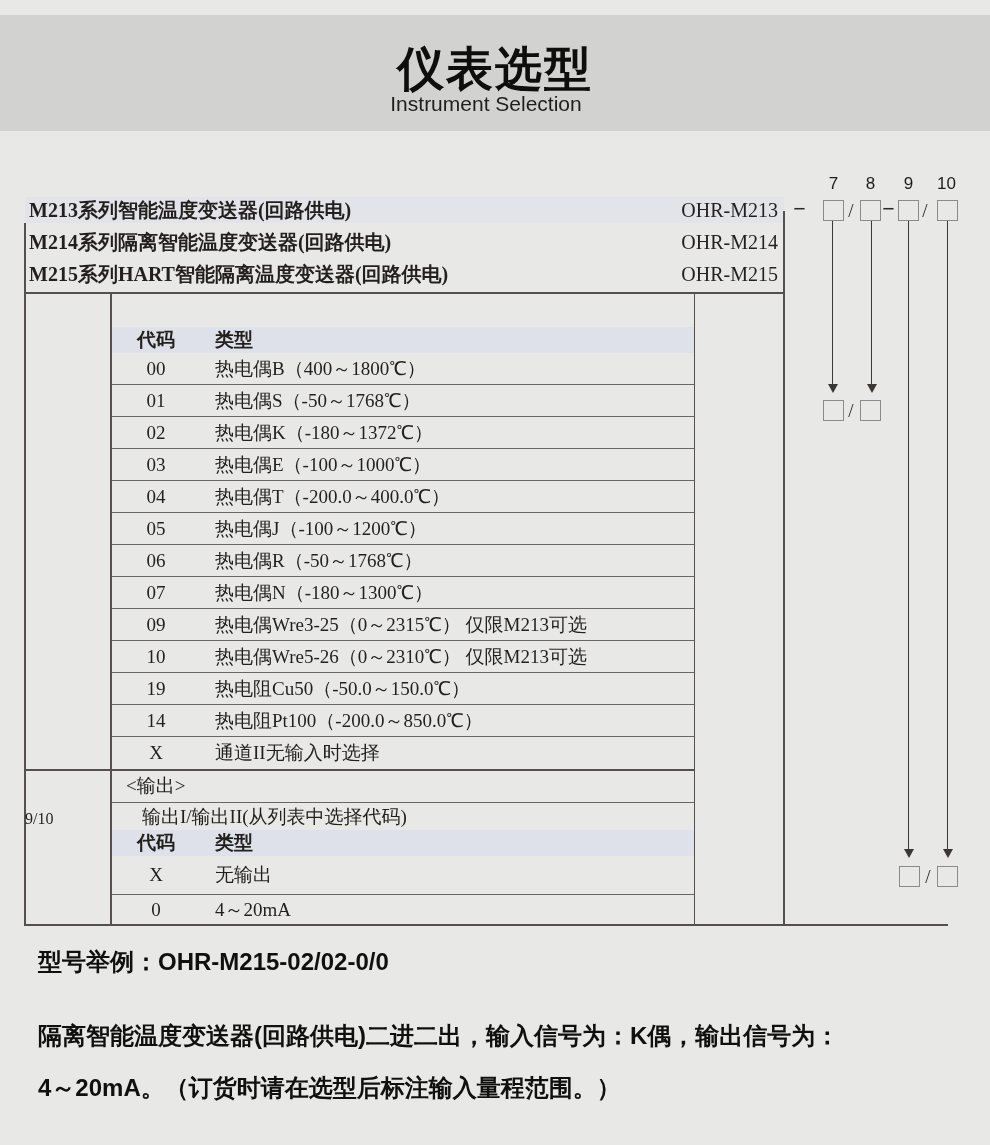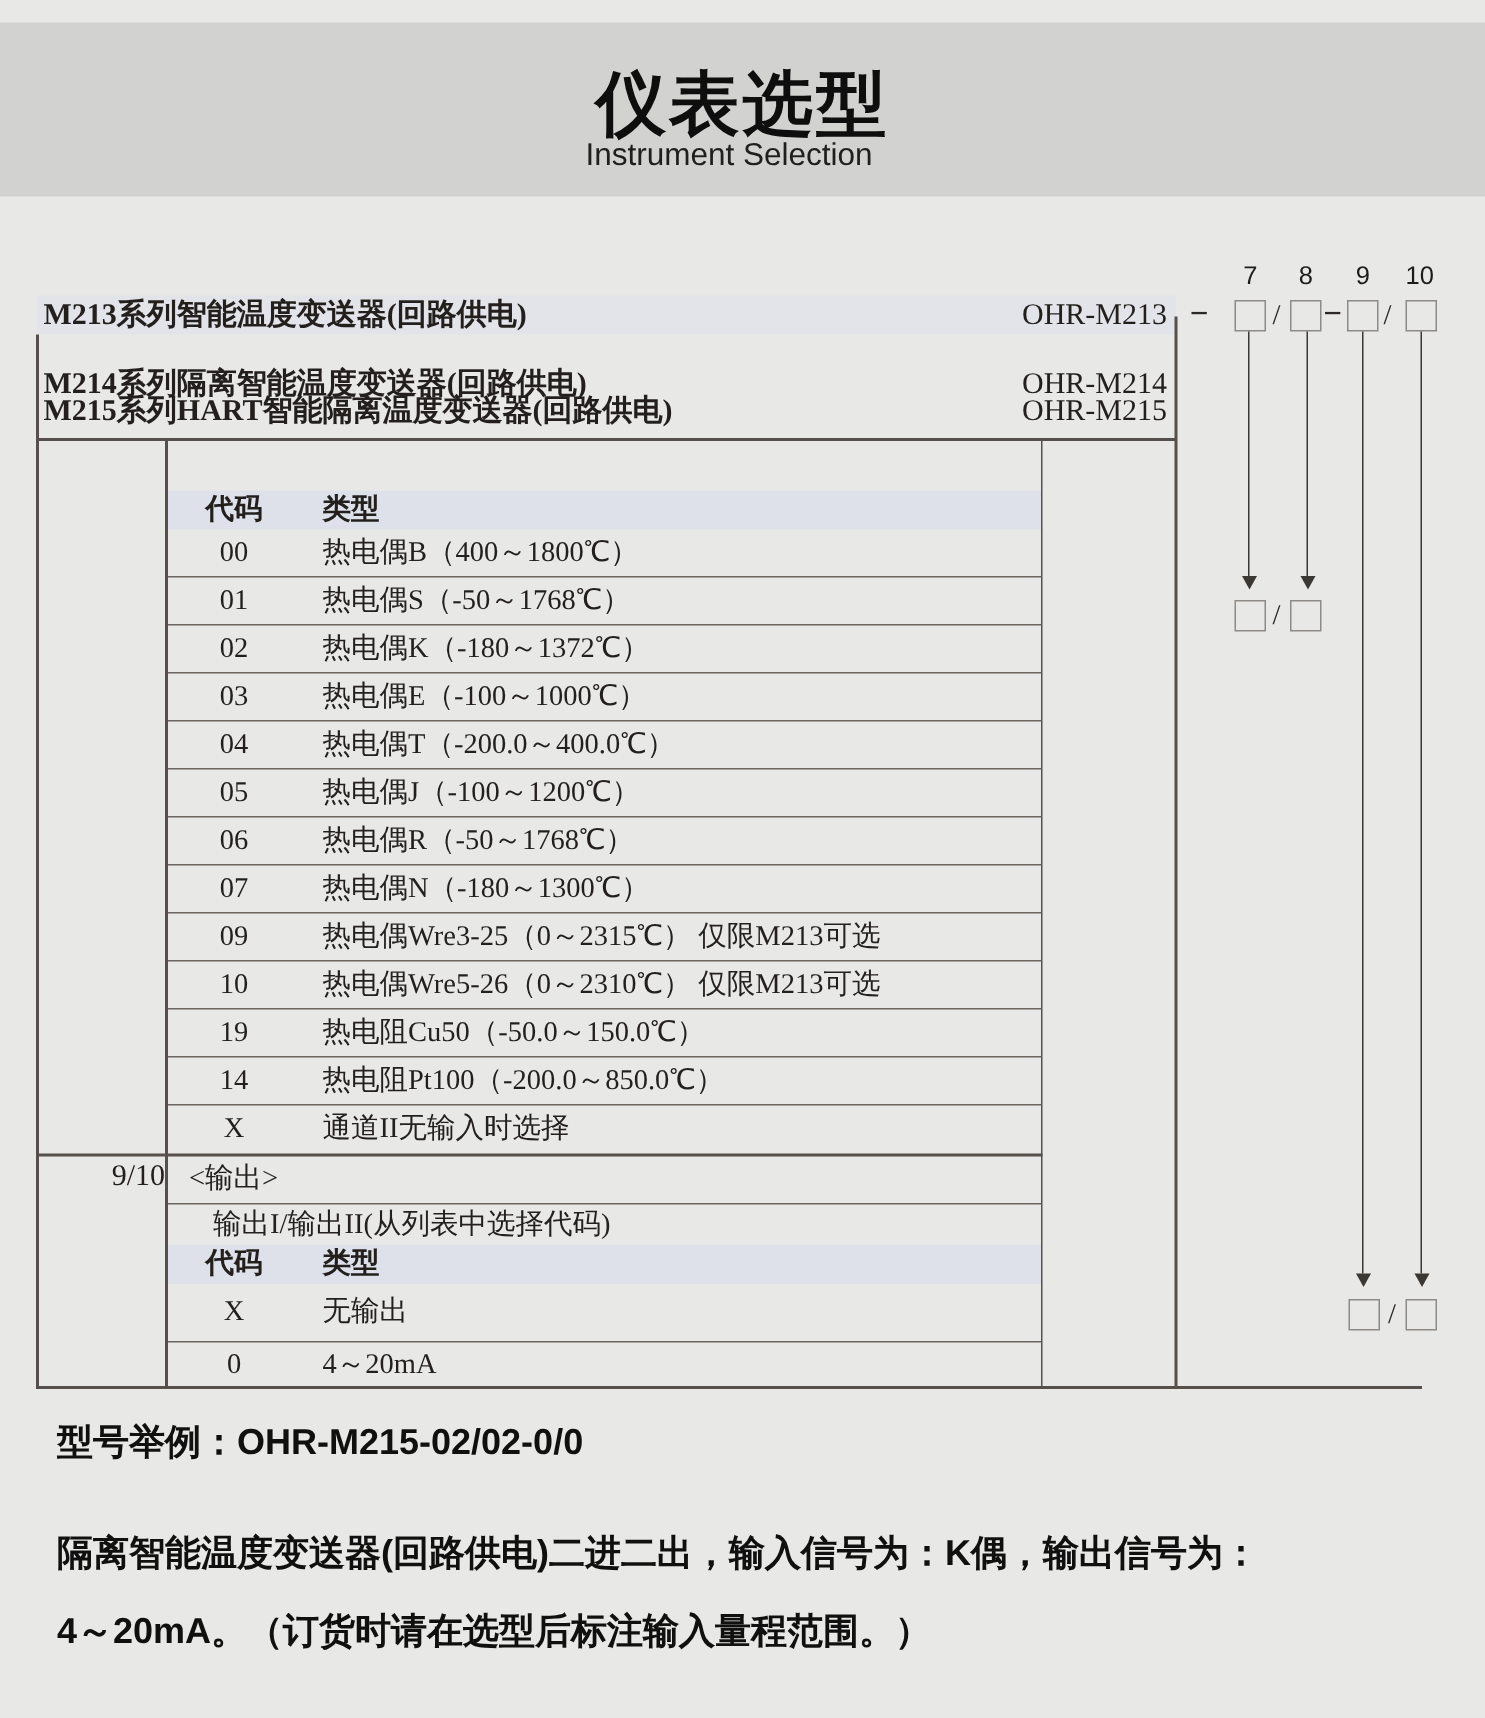--- a/index.html
+++ b/index.html
@@ -21,21 +21,21 @@
   
   .title-band{position:absolute;left:0;top:15px;width:990px;height:116px;background:var(--band_bg);}
   .page-title{position:absolute;left:0;top:38px;width:990px;text-align:center;
     font-family:"Liberation Sans",sans-serif;font-weight:bold;font-size:47px;color:#0e0e0e;letter-spacing:2px;}
   .page-subtitle{position:absolute;left:0;top:92px;width:972px;text-align:center;
     font-family:"Liberation Sans",sans-serif;font-size:21px;color:#1f1f1f;}
   
   .product-highlight{position:absolute;left:25px;top:197px;width:759px;height:26px;background:var(--highlight_bg);}
   .product-name{position:absolute;left:29px;height:27px;line-height:27px;font-size:20px;font-weight:600;}
   .product-code{position:absolute;left:668px;width:110px;height:27px;line-height:27px;font-size:20px;text-align:right;}
-  .pr0{top:197px;} .pr1{top:243px;} .pr2{top:261px;text-align:right;}
+  .pr0{top:197px;} .pr1{top:229px;} .pr2{top:261px;text-align:right;}
   
   .hl,.vl{position:absolute;background:var(--line);}
   .hl-top{left:25px;top:292px;width:759px;height:2px;}
   .hl-split{left:25px;top:769px;width:670px;height:2px;}
   .hl-bottom{left:25px;top:924px;width:923px;height:2px;}
   .vl-left{left:24px;top:223px;width:2px;height:703px;}
   .vl-right{left:783px;top:211px;width:2px;height:715px;}
   .vl-divider{left:110px;top:292px;width:2px;height:634px;}
   .vl-inner{left:694px;top:292px;width:1px;height:634px;}
   
@@ -44,21 +44,21 @@
   .itable-output{top:769px;}
   .thead{display:flex;height:26px;line-height:26px;background:var(--head_bg);font-weight:bold;font-size:19px;}
   .cell-code{width:88px;text-align:center;flex:none;}
   .cell-type{padding-left:15px;flex:1;}
   .trow{display:flex;height:32px;line-height:31px;font-size:19px;box-sizing:border-box;}
   .itable-input .trow:not(:last-child){border-bottom:1px solid #6b6560;}
   .row-sub{height:34px;line-height:33px;padding-left:14px;font-size:19px;border-bottom:1px solid #6b6560;box-sizing:border-box;}
   .row-note{height:27px;line-height:27px;padding-left:30px;font-size:19px;}
   .row-x{display:flex;height:39px;line-height:38px;font-size:19px;border-bottom:1px solid #6b6560;box-sizing:border-box;}
   .row-0{display:flex;height:30px;line-height:30px;font-size:19px;}
-  .row-label{position:absolute;left:25px;top:773px;width:85px;text-align:right;font-size:20px;}
+  .row-label{position:absolute;left:25px;top:810px;width:85px;text-align:left;font-size:16px;}
   
   .digit{position:absolute;top:175px;height:18px;line-height:18px;text-align:center;
     font-family:"Liberation Sans",sans-serif;font-size:17px;color:#1c1c1c;}
   .d7{left:823px;width:21px;} .d8{left:860px;width:21px;} .d9{left:898px;width:21px;} .d10{left:933px;width:27px;}
   .cbox{position:absolute;width:21px;height:21px;border:1px solid var(--box_border);box-sizing:border-box;background:transparent;}
   .b7{left:823px;top:200px;} .b8{left:860px;top:200px;} .b9{left:898px;top:200px;} .b10{left:937px;top:200px;}
   .bi1{left:823px;top:400px;} .bi2{left:860px;top:400px;}
   .bo1{left:899px;top:866px;} .bo2{left:937px;top:866px;}
   .sep{position:absolute;width:16px;height:24px;line-height:24px;text-align:center;font-size:19px;color:#2c2926;}
   .slash1{left:843px;top:199px;} .slash2{left:917px;top:199px;}

